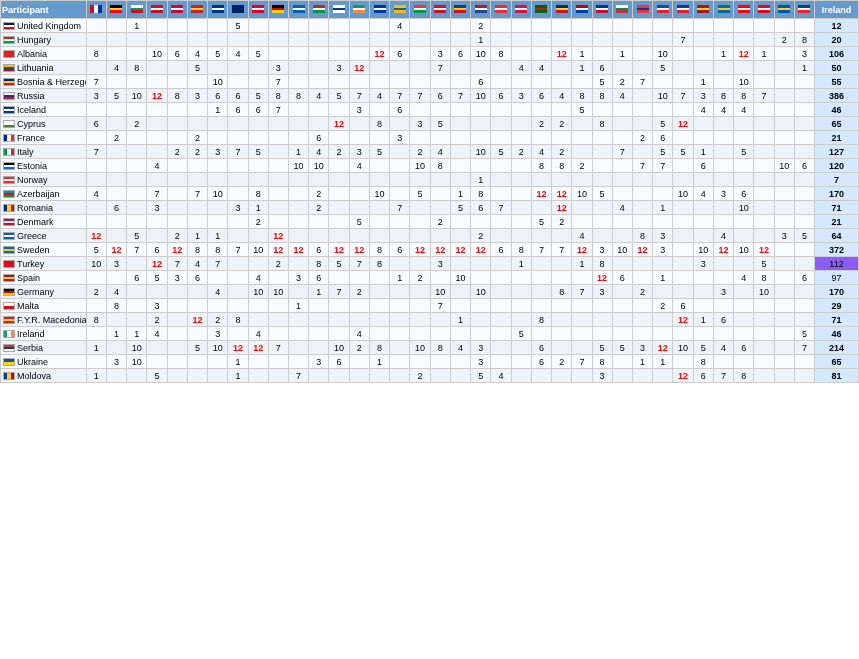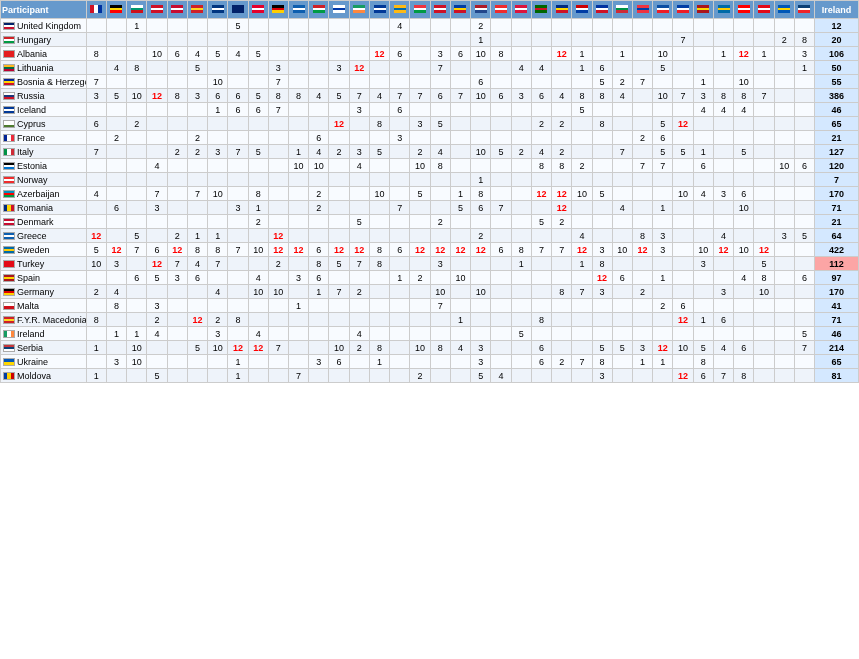--- a/index.html
+++ b/index.html
@@ -769,21 +769,21 @@
           <td class="score-cell">10</td>
           <td class="score-cell" style="color: red; font-weight: bold;">12</td>
           <td class="score-cell">3</td>
           <td class="score-cell"></td>
           <td class="score-cell">10</td>
           <td class="score-cell" style="color: red; font-weight: bold;">12</td>
           <td class="score-cell">10</td>
           <td class="score-cell" style="color: red; font-weight: bold;">12</td>
           <td class="score-cell"></td>
           <td class="score-cell"></td>
-          <td class="points-col" style="background: rgb(212, 232, 255); font-weight: bold;">422</td>
+          <td class="points-col" style="background: rgb(212, 232, 255); font-weight: bold;">372</td>
         </tr>
         <tr>
           <td class="participant-col"><span style="display: inline-block; width: 12px; height: 8px; background: linear-gradient(rgb(227, 10, 23) 100%); margin-right: 2px; vertical-align: middle; border: 0.5px solid rgb(170, 170, 170);"></span>Turkey</td>
           <td class="score-cell">10</td>
           <td class="score-cell">3</td>
           <td class="score-cell"></td>
           <td class="score-cell" style="color: red; font-weight: bold;">12</td>
           <td class="score-cell">7</td>
           <td class="score-cell">4</td>
           <td class="score-cell">7</td>
@@ -809,21 +809,21 @@
           <td class="score-cell"></td>
           <td class="score-cell"></td>
           <td class="score-cell"></td>
           <td class="score-cell"></td>
           <td class="score-cell">3</td>
           <td class="score-cell"></td>
           <td class="score-cell"></td>
           <td class="score-cell">5</td>
           <td class="score-cell"></td>
           <td class="score-cell"></td>
-          <td class="points-col" style="background: #fca5a5; font-weight: bold;">112</td>
+          <td class="points-col" style="background: #8b5cf6; font-weight: normal;">112</td>
         </tr>
         <tr>
           <td class="participant-col"><span style="display: inline-block; width: 12px; height: 8px; background: linear-gradient(rgb(170, 21, 27) 33%, rgb(255, 215, 0) 33%, rgb(255, 215, 0) 66%, rgb(170, 21, 27) 66%); margin-right: 2px; vertical-align: middle; border: 0.5px solid rgb(170, 170, 170);"></span>Spain</td>
           <td class="score-cell"></td>
           <td class="score-cell"></td>
           <td class="score-cell">6</td>
           <td class="score-cell">5</td>
           <td class="score-cell">3</td>
           <td class="score-cell">6</td>
           <td class="score-cell"></td>
@@ -849,21 +849,21 @@
           <td class="score-cell">6</td>
           <td class="score-cell"></td>
           <td class="score-cell">1</td>
           <td class="score-cell"></td>
           <td class="score-cell"></td>
           <td class="score-cell"></td>
           <td class="score-cell">4</td>
           <td class="score-cell">8</td>
           <td class="score-cell"></td>
           <td class="score-cell">6</td>
-          <td class="points-col" style="background: rgb(212, 232, 255); font-weight: bold;">97</td>
+          <td class="points-col" style="background: rgb(212, 232, 255); font-weight: normal;">97</td>
         </tr>
         <tr>
           <td class="participant-col"><span style="display: inline-block; width: 12px; height: 8px; background: linear-gradient(rgb(0, 0, 0) 33%, rgb(221, 0, 0) 33%, rgb(221, 0, 0) 66%, rgb(255, 206, 0) 66%); margin-right: 2px; vertical-align: middle; border: 0.5px solid rgb(170, 170, 170);"></span>Germany</td>
           <td class="score-cell">2</td>
           <td class="score-cell">4</td>
           <td class="score-cell"></td>
           <td class="score-cell"></td>
           <td class="score-cell"></td>
           <td class="score-cell"></td>
           <td class="score-cell">4</td>
@@ -929,21 +929,21 @@
           <td class="score-cell"></td>
           <td class="score-cell"></td>
           <td class="score-cell">2</td>
           <td class="score-cell">6</td>
           <td class="score-cell"></td>
           <td class="score-cell"></td>
           <td class="score-cell"></td>
           <td class="score-cell"></td>
           <td class="score-cell"></td>
           <td class="score-cell"></td>
-          <td class="points-col" style="background: rgb(212, 232, 255); font-weight: bold;">41</td>
+          <td class="points-col" style="background: rgb(212, 232, 255); font-weight: bold;">29</td>
         </tr>
         <tr>
           <td class="participant-col"><span style="display: inline-block; width: 12px; height: 8px; background: linear-gradient(rgb(206, 32, 40) 33%, rgb(255, 213, 32) 33%, rgb(255, 213, 32) 66%, rgb(206, 32, 40) 66%); margin-right: 2px; vertical-align: middle; border: 0.5px solid rgb(170, 170, 170);"></span>F.Y.R. Macedonia</td>
           <td class="score-cell">8</td>
           <td class="score-cell"></td>
           <td class="score-cell"></td>
           <td class="score-cell">2</td>
           <td class="score-cell"></td>
           <td class="score-cell" style="color: red; font-weight: bold;">12</td>
           <td class="score-cell">2</td>

